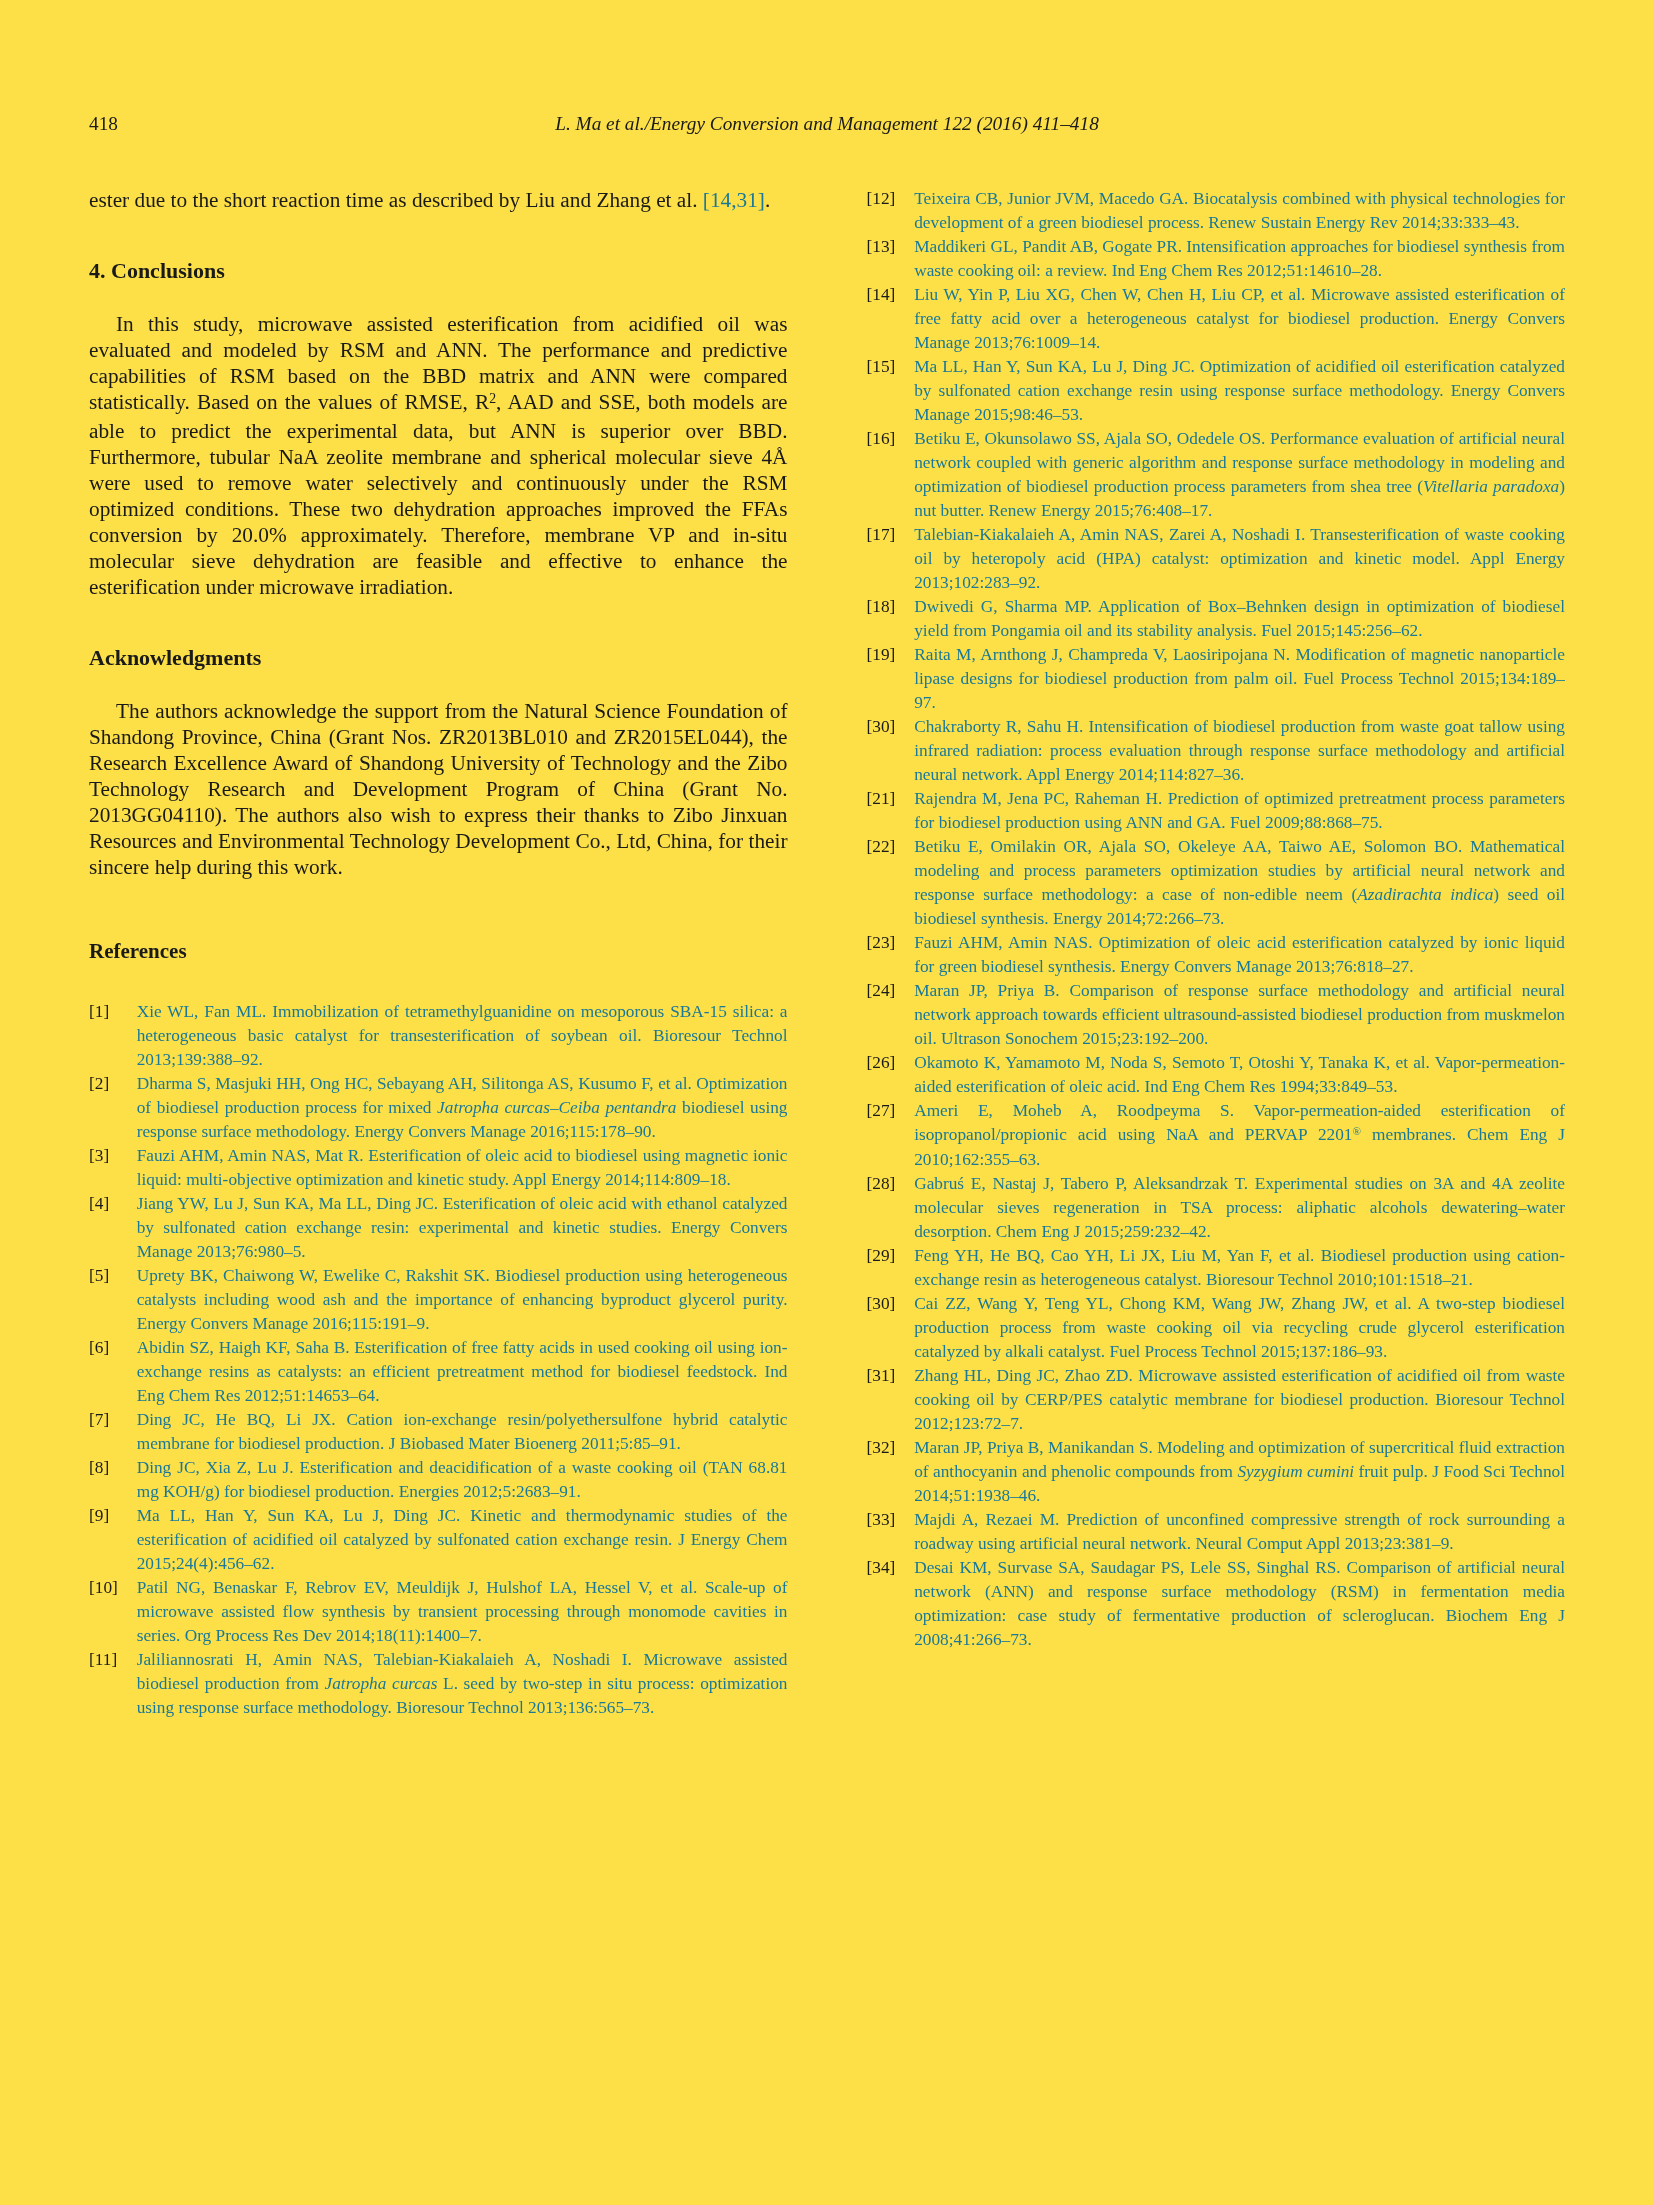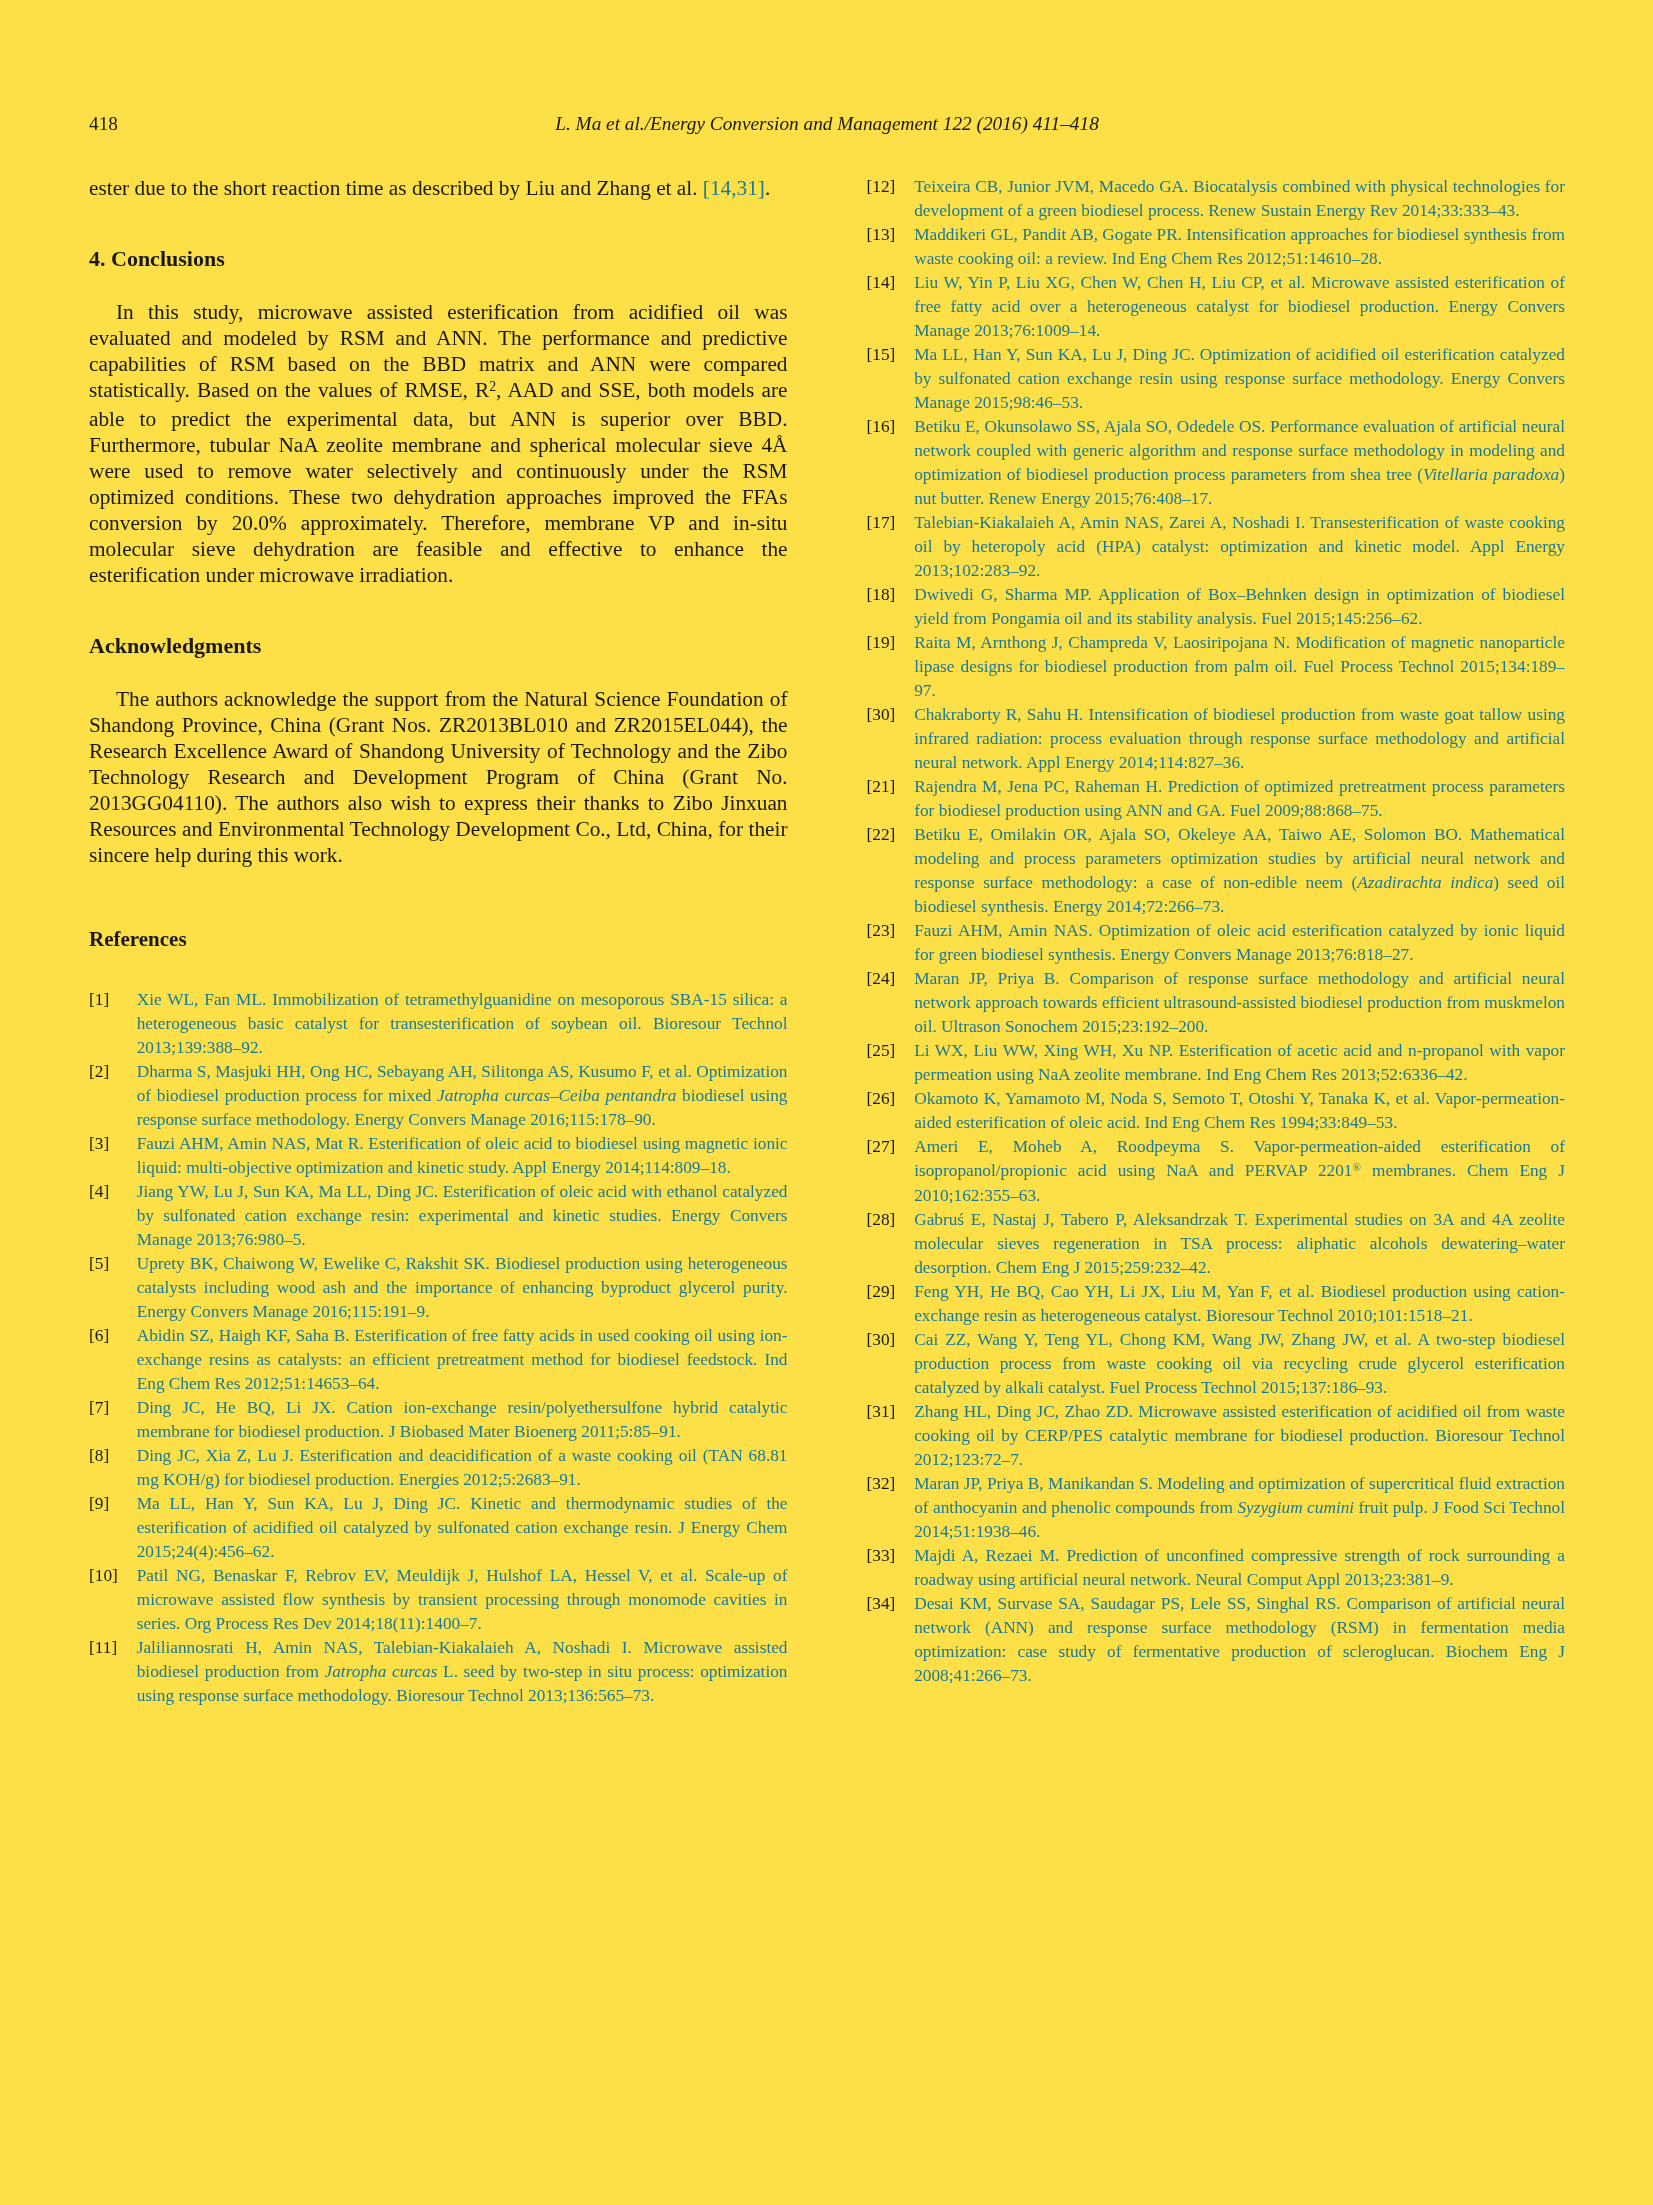--- a/index.html
+++ b/index.html
@@ -25,21 +25,21 @@
   .page-num { position: absolute; left: 0; top: 0; }
   .running-title {
     position: absolute; left: 50%; top: 0;
     transform: translateX(-50%);
     font-style: italic;
     white-space: nowrap;
   }
   .columns {
     display: flex;
     gap: 79px;
-    margin-top: 36px;
+    margin-top: 48px;
   }
   .col { width: 708px; }
   .body-par {
     margin: 0;
     font-size: 21.3px;
     line-height: 26px;
     text-align: justify;
   }
   .body-par.indent { text-indent: 27px; }
   h2.section-heading {
@@ -193,24 +193,20 @@
           </li>
           <li>
             <span class="ref-num">[23]</span>
             <span class="ref-text"><span>Fauzi AHM, Amin NAS. Optimization of oleic acid esterification catalyzed by ionic liquid for green biodiesel synthesis. Energy Convers Manage 2013;76:818–27.</span></span>
           </li>
           <li>
             <span class="ref-num">[24]</span>
             <span class="ref-text"><span>Maran JP, Priya B. Comparison of response surface methodology and artificial neural network approach towards efficient ultrasound-assisted biodiesel production from muskmelon oil. Ultrason Sonochem 2015;23:192–200.</span></span>
           </li>
           <li>
-            <span class="ref-num">[25]</span>
-            <span class="ref-text"><span>Li WX, Liu WW, Xing WH, Xu NP. Esterification of acetic acid and n-propanol with vapor permeation using NaA zeolite membrane. Ind Eng Chem Res 2013;52:6336–42.</span></span>
-          </li>
-          <li>
             <span class="ref-num">[26]</span>
             <span class="ref-text"><span>Okamoto K, Yamamoto M, Noda S, Semoto T, Otoshi Y, Tanaka K, et al. Vapor-permeation-aided esterification of oleic acid. Ind Eng Chem Res 1994;33:849–53.</span></span>
           </li>
           <li>
             <span class="ref-num">[27]</span>
             <span class="ref-text"><span>Ameri E, Moheb A, Roodpeyma S. Vapor-permeation-aided esterification of isopropanol/propionic acid using NaA and PERVAP 2201</span><span class="sup">®</span><span> membranes. Chem Eng J 2010;162:355–63.</span></span>
           </li>
           <li>
             <span class="ref-num">[28]</span>
             <span class="ref-text"><span>Gabruś E, Nastaj J, Tabero P, Aleksandrzak T. Experimental studies on 3A and 4A zeolite molecular sieves regeneration in TSA process: aliphatic alcohols dewatering–water desorption. Chem Eng J 2015;259:232–42.</span></span>

